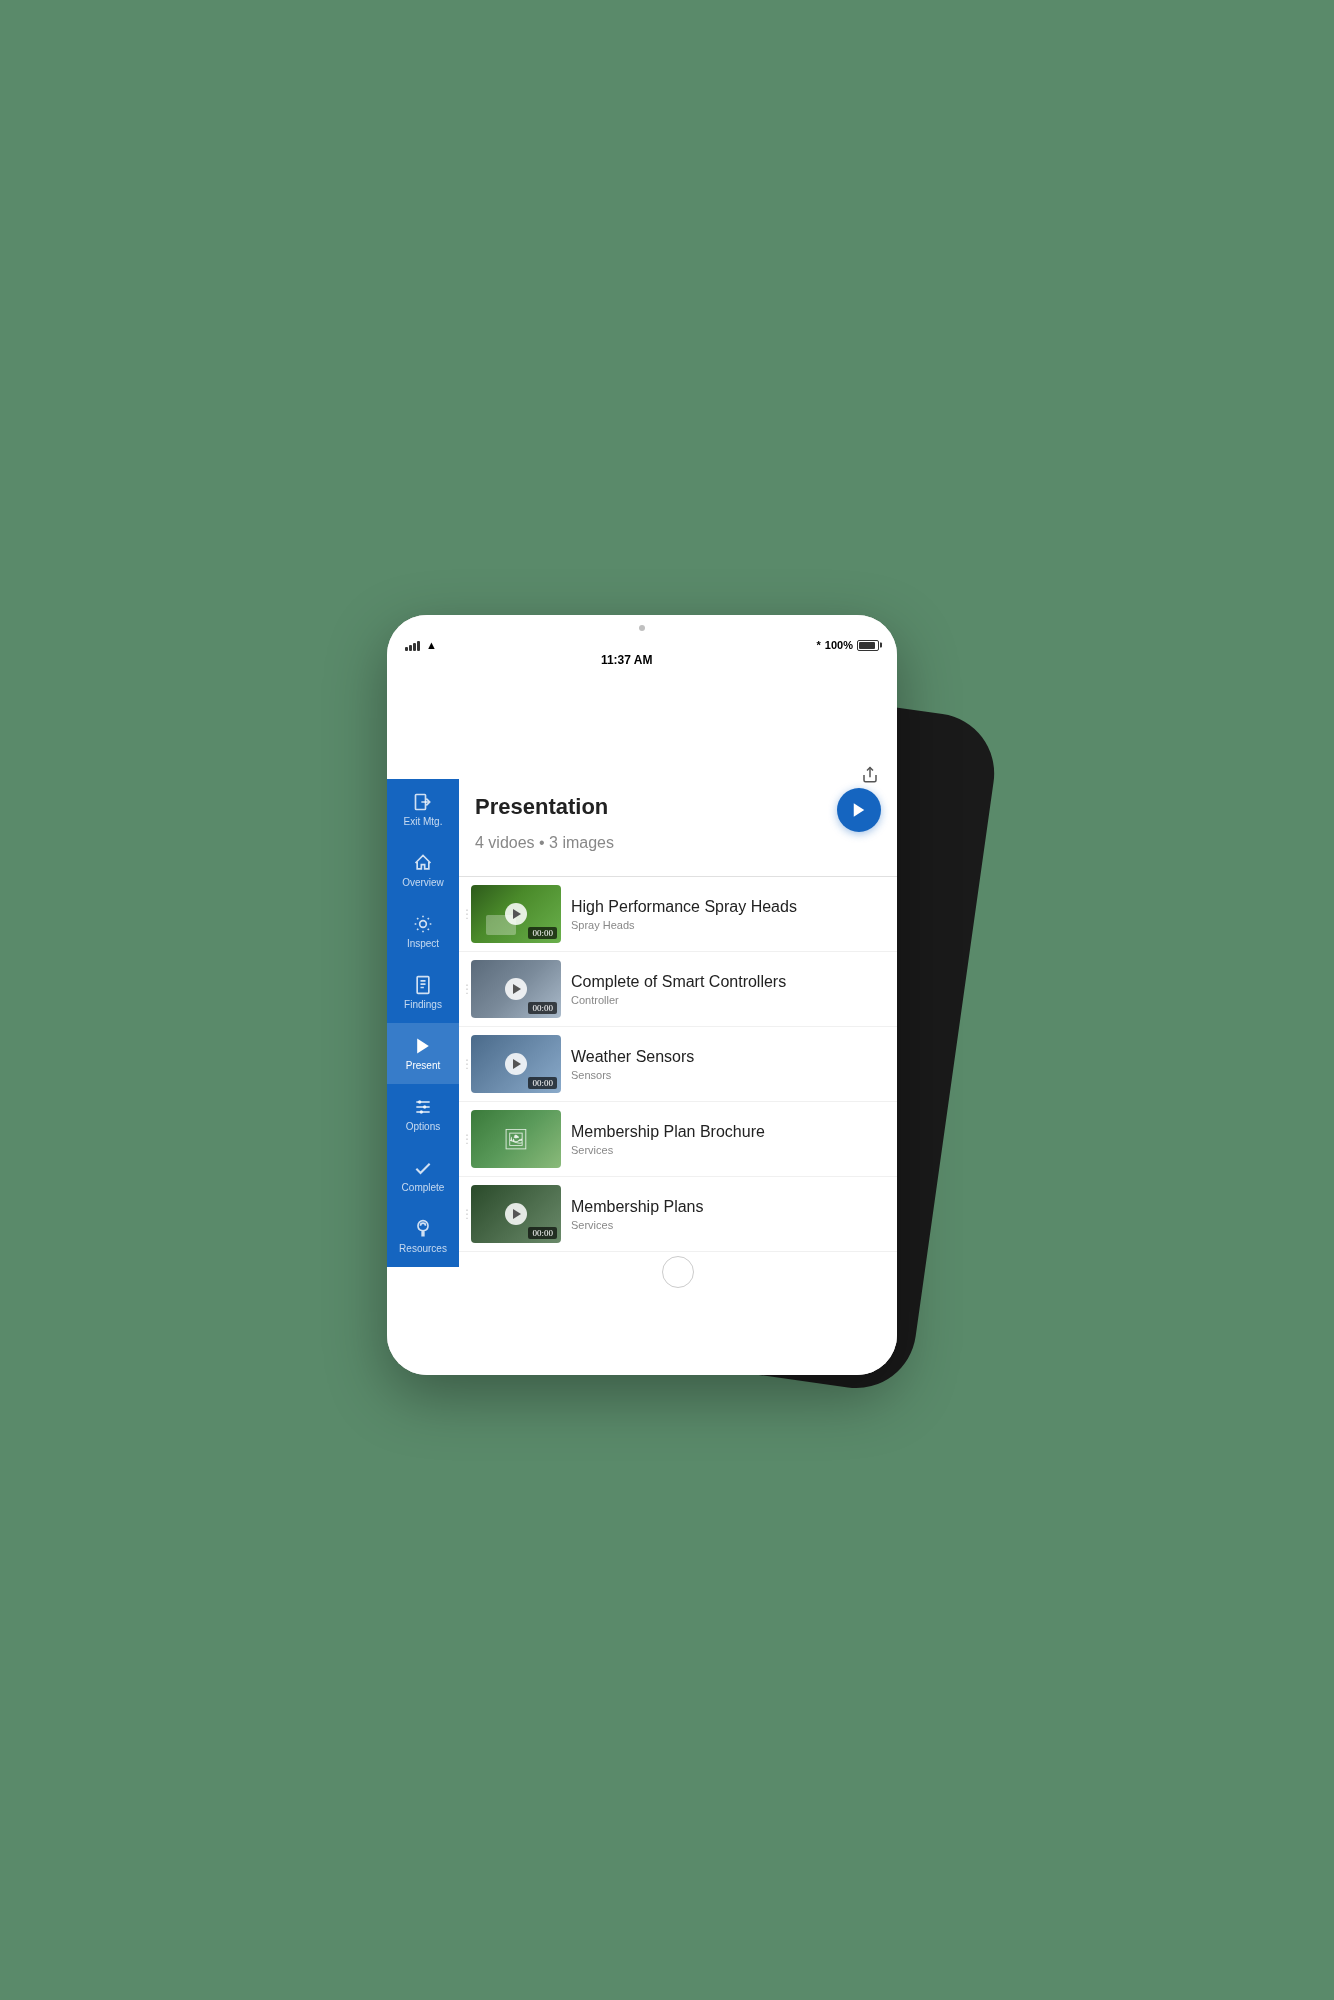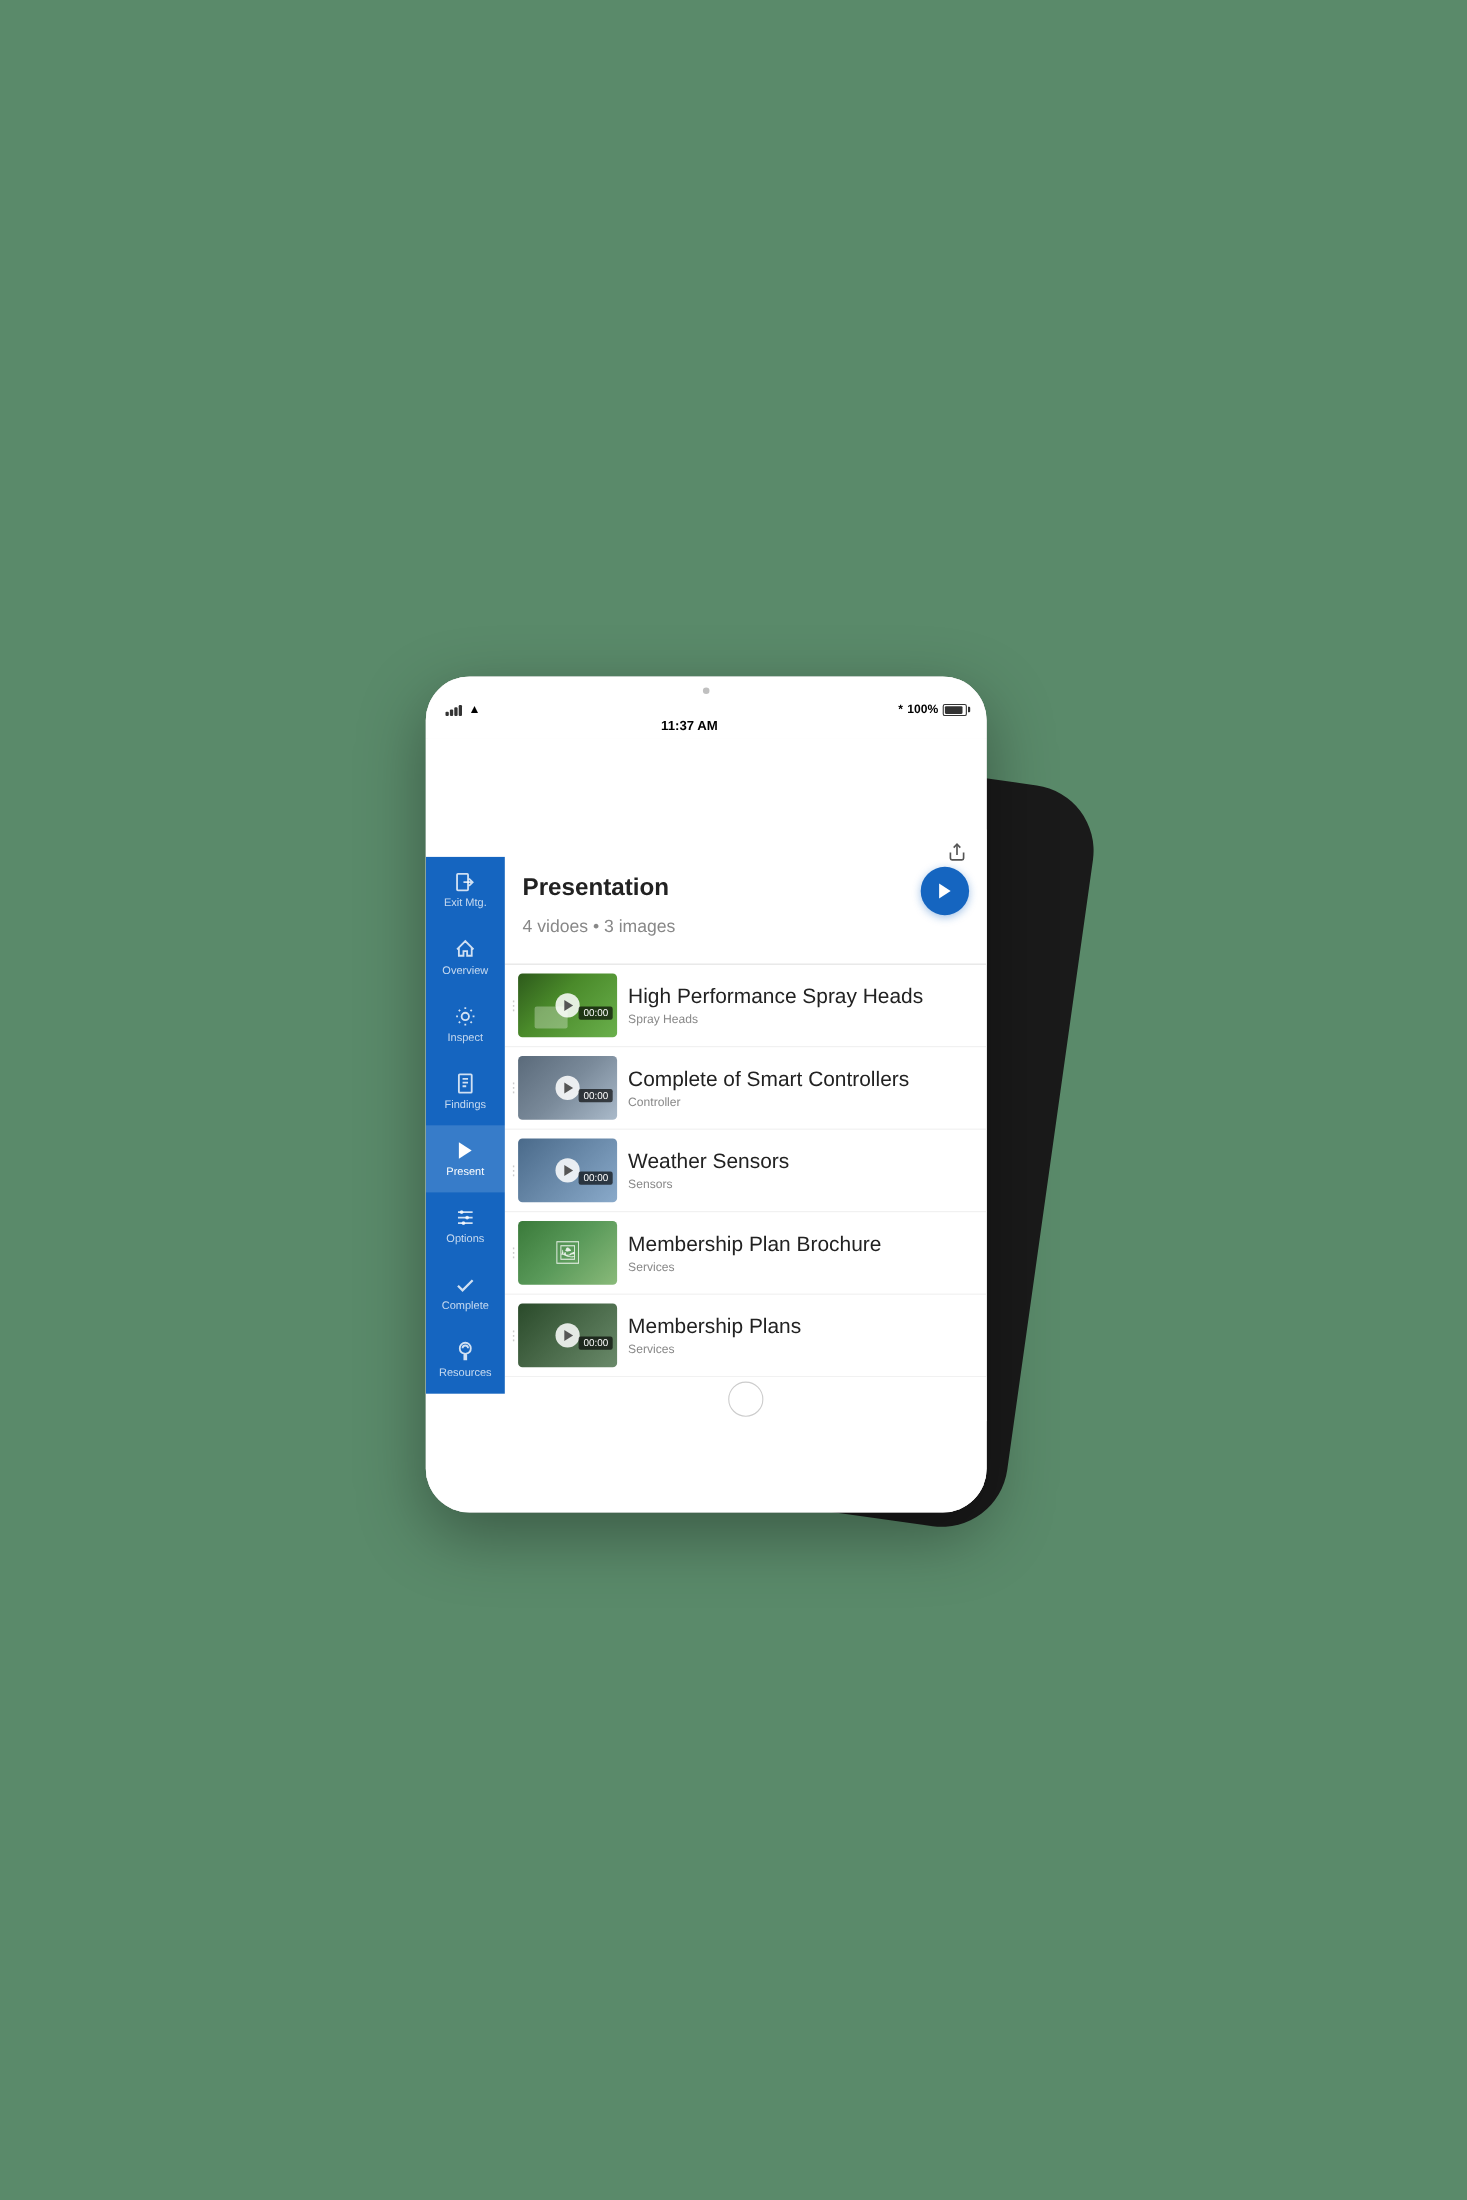--- a/index.html
+++ b/index.html
@@ -327,46 +327,47 @@
       width: 0;
       height: 0;
       border-top: 5px solid transparent;
       border-bottom: 5px solid transparent;
       border-left: 8px solid #555;
       margin-left: 2px;
     }
 
     .time-badge {
       position: absolute;
-      bottom: 16px;
+      bottom: 4px;
       right: 4px;
       background: rgba(0,0,0,0.65);
       color: white;
       font-size: 9px;
       padding: 1px 4px;
       border-radius: 2px;
+      font-family: Liberation Serif, serif;
     }
 
     
     .image-overlay {
       position: absolute;
       top: 50%;
       left: 50%;
       transform: translate(-50%, -50%);
       color: white;
       font-size: 20px;
       opacity: 0.85;
     }
 
     .media-info {
       flex: 1;
     }
 
     .media-title {
-      font-size: 19px;
+      font-size: 16px;
       font-weight: 500;
       color: #222;
       line-height: 1.3;
     }
 
     .media-category {
       font-size: 11px;
       color: #888;
       margin-top: 2px;
     }

